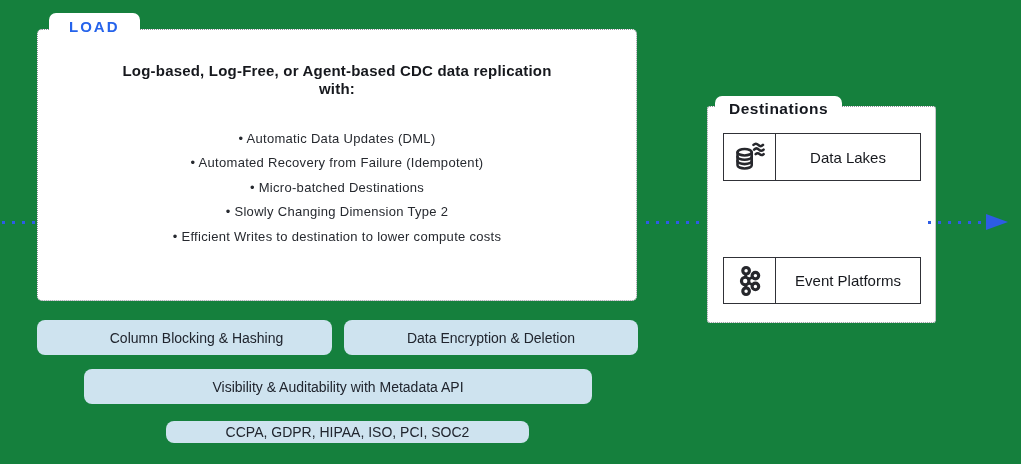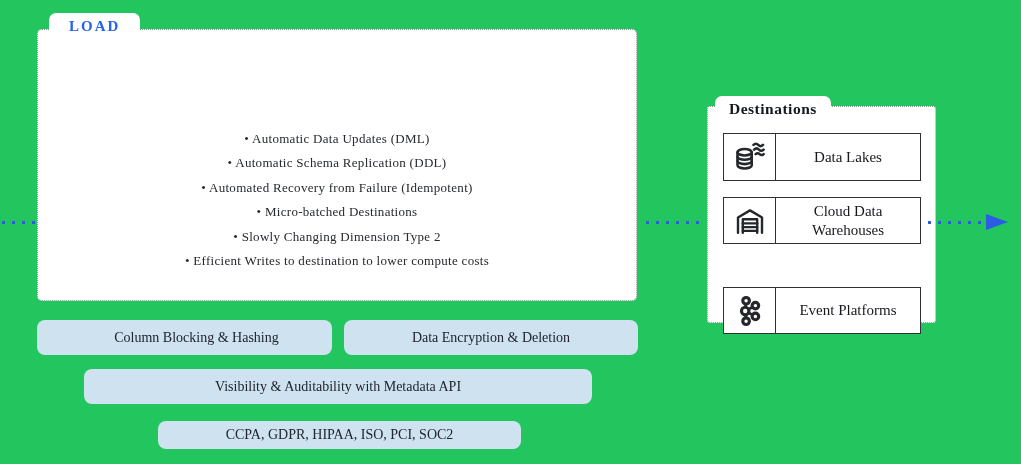--- a/index.html
+++ b/index.html
@@ -1,20 +1,20 @@
 <!DOCTYPE html>
 <html><head>
 <meta charset="utf-8">
 <style>
   * { margin:0; padding:0; box-sizing:border-box; }
   html,body { background:#e9e8ec; }
   .canvas {
     position:relative; width:1021px; height:464px;
-    background:#22c55e; overflow:hidden;
-    font-family:Liberation Serif, serif;
+    background:#15803d; overflow:hidden;
+    font-family:Liberation Sans, sans-serif;
     color:#1d212a;
   }
 
   
   .dashed-panel { position:absolute; background:#ffffff; border:1.5px dotted #90919a; }
   .load-panel { left:37px; top:29px; width:600px; height:272px; border-radius:5px; }
   .dest-panel { left:707px; top:106px; width:229px; height:217px; border-radius:3px; }
 
   .panel-tab {
     position:absolute; background:#ffffff; border-radius:7px;
@@ -41,30 +41,30 @@
 
   
   .pill {
     position:absolute; background:#cee3ef; border-radius:8px;
     display:flex; align-items:center; justify-content:center;
     font-size:14px; color:#20252e; white-space:nowrap;
   }
   .pill-1 { left:37px;  top:320px; width:295px; height:35px;padding-left:24px; }
   .pill-2 { left:344px; top:320px; width:294px; height:35px; }
   .pill-3 { left:84px;  top:369px; width:508px; height:35px; }
-  .pill-4 { left:158px; top:421px; width:363px; height:28px; }
+  .pill-4 { left:166px; top:421px; width:363px; height:22px; }
 
   
   .dest-row {
     position:absolute; left:15px; width:198px; background:#ffffff;
     border:1.5px solid #303137; display:flex;
   }
   .dest-row-1 { top:26px;  height:48px; }
   .dest-row-2 { top:90px;  height:47px; }
-  .dest-row-3 { top:150px; height:47px;margin-top:30px; }
+  .dest-row-3 { top:150px; height:47px; }
   .dest-icon-cell {
     width:52px; border-right:1.5px solid #303137;
     display:flex; align-items:center; justify-content:center; flex:none;
   }
   .dest-label {
     flex:1; display:flex; align-items:center; justify-content:center;
     font-size:15px; line-height:19px; color:#16181d; text-align:center;
   }
   .dest-label span { display:inline-block; max-width:124px; }
 
@@ -92,23 +92,23 @@
 <body>
 
 <div class="canvas">
 
   <div class="flow-dots flow-left"></div>
 
   <section class="dashed-panel load-panel">
     <div class="panel-tab load-tab">
       <span>LOAD</span>
     </div>
+    <div class="load-heading">Log-based, Log-Free, or Agent-based CDC data replication with:</div>
     <ul class="load-bullets">
       <li>• Automatic Data Updates (DML)</li>
-      <li>• Automatic Schema Replication (DDL)</li>
       <li>• Automated Recovery from Failure (Idempotent)</li>
       <li>• Micro-batched Destinations</li>
       <li>• Slowly Changing Dimension Type 2</li>
       <li>• Efficient Writes to destination to lower compute costs</li>
     </ul>
   </section>
 
   <div class="pill pill-1">Column Blocking &amp; Hashing</div>
   <div class="pill pill-2">Data Encryption &amp; Deletion</div>
   <div class="pill pill-3">Visibility &amp; Auditability with Metadata API</div>
@@ -131,34 +131,20 @@
           <path class="icon-stroke" d="M14.2,4.4 c1,-1 2,-1 3,0 c1,1 2,1 3,0"></path>
           <path class="icon-stroke" d="M14.6,7.3 c1,-1 2,-1 3,0 c1,1 2,1 3,0"></path>
           <path class="icon-stroke" d="M15.6,10.2 c0.8,-0.8 1.7,-0.8 2.5,0 c0.8,0.8 1.7,0.8 2.5,0"></path>
         </svg>
       </div>
       <div class="dest-label">
         <span>Data Lakes</span>
       </div>
     </div>
 
-    <div class="dest-row dest-row-2">
-      <div class="dest-icon-cell">
-        <svg class="icon-svg" width="36" height="36" viewBox="0 0 24 24">
-          <path class="icon-stroke" d="M4,19.8 V9.7 L12,4.9 L20,9.7 V19.8"></path>
-          <path class="icon-stroke" d="M7.2,19.8 V10.8 H16.8 V19.8"></path>
-          <path class="icon-stroke" d="M7.2,13.6 H16.8"></path>
-          <path class="icon-stroke" d="M7.2,16.1 H16.8"></path>
-          <path class="icon-stroke" d="M7.2,18.6 H16.8"></path>
-        </svg>
-      </div>
-      <div class="dest-label">
-        <span>Cloud Data Warehouses</span>
-      </div>
-    </div>
 
     <div class="dest-row dest-row-3">
       <div class="dest-icon-cell">
         <svg class="icon-svg" width="36" height="36" viewBox="0 0 24 24">
           <line class="kafka-line" x1="9.4" y1="5.2" x2="8.8" y2="12"></line>
           <line class="kafka-line" x1="8.8" y1="12" x2="9.4" y2="18.8"></line>
           <line class="kafka-line" x1="8.8" y1="12" x2="15.6" y2="8.4"></line>
           <line class="kafka-line" x1="8.8" y1="12" x2="15.6" y2="15.6"></line>
           <circle class="kafka-node" cx="9.4" cy="5.2" r="2.2"></circle>
           <circle class="kafka-node" cx="8.8" cy="12" r="2.5"></circle>

